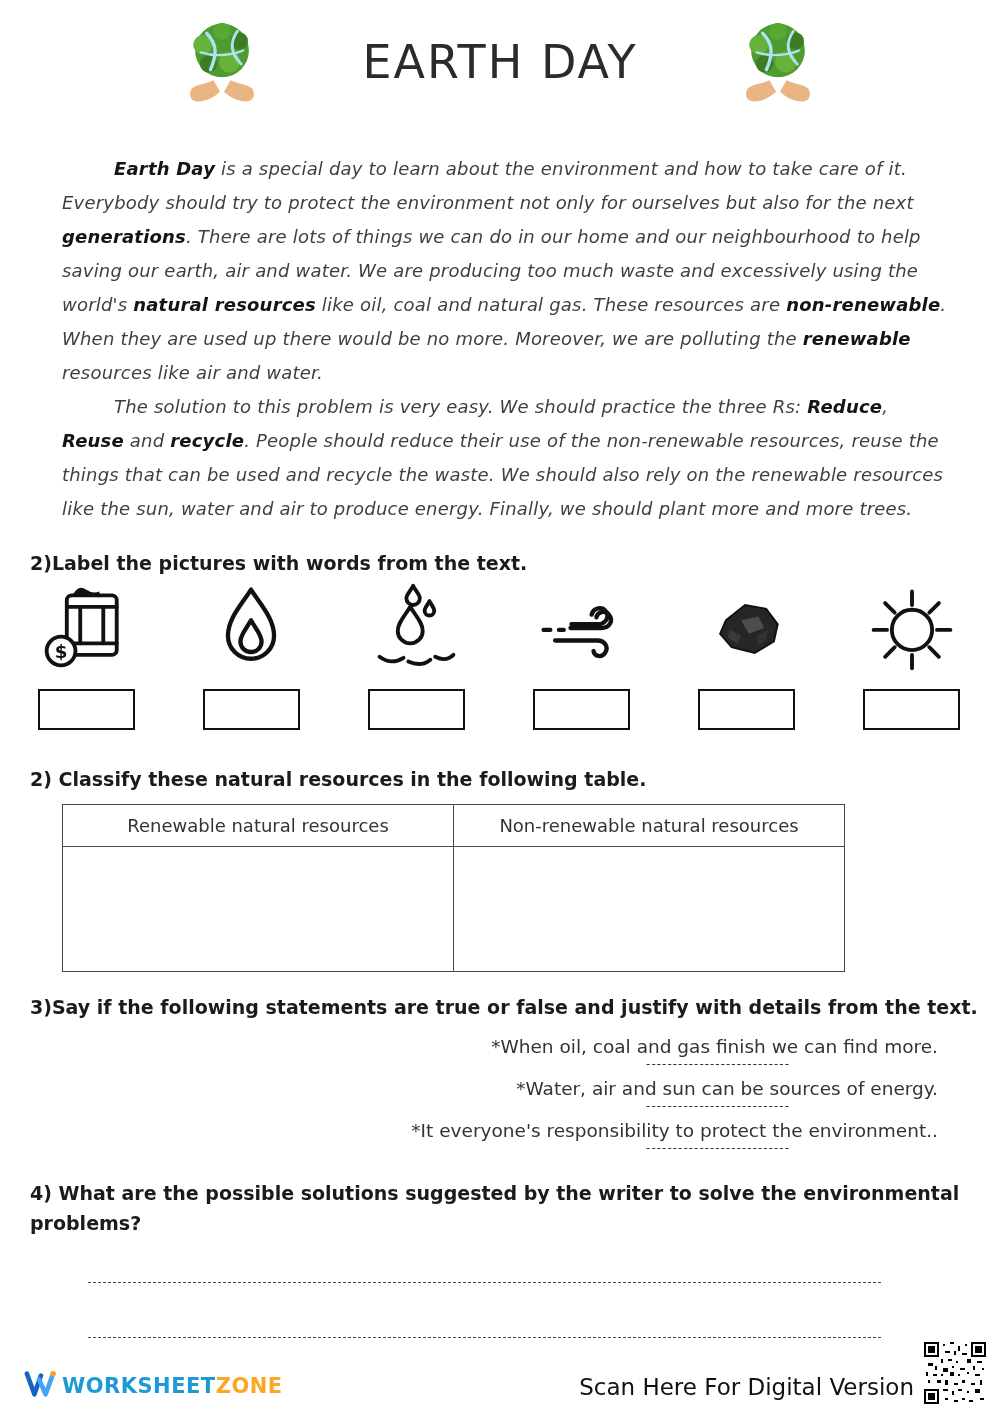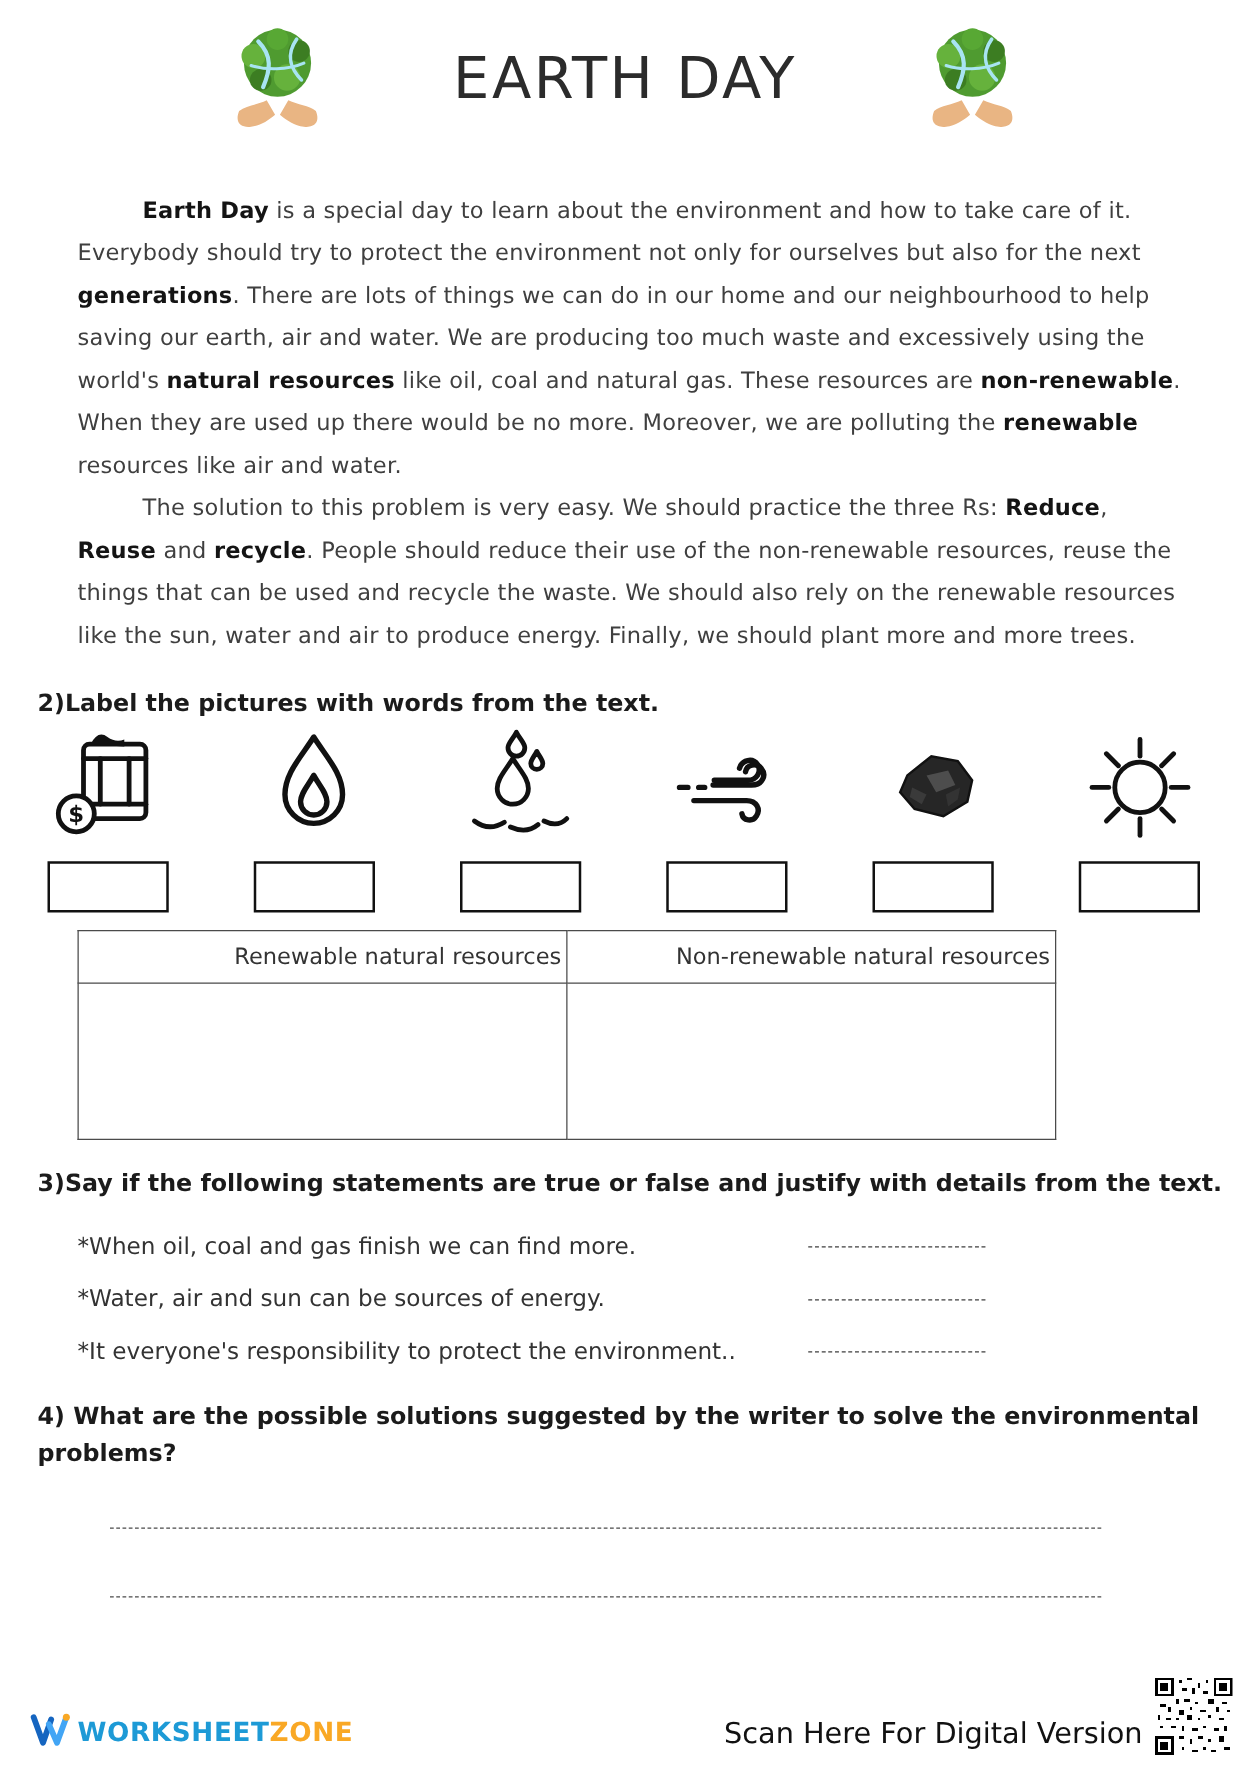--- a/index.html
+++ b/index.html
@@ -6,43 +6,43 @@
   body{width:1000px;height:1414px;position:relative;overflow:hidden;
        font-family:"DejaVu Sans","Liberation Sans",sans-serif;color:#3d3d3d;}
   .page{width:1000px;height:1414px;position:relative;}
 
   
   .header{display:flex;justify-content:center;align-items:center;gap:92px;padding-top:12px;}
   .logo svg{display:block;}
   .title{font-size:46px;font-weight:400;color:#2b2b2b;letter-spacing:2px;margin:0;}
 
   
-  .intro{margin:40px 48px 0 62px;}
+  .intro{margin:40px 48px 0 62px;font-style:italic;}
   .para{font-size:18px;line-height:34px;margin:0;text-indent:52px;color:#3f3f3f;letter-spacing:.2px;}
   .para b{color:#141414;}
 
   
   .q-heading{font-size:19px;font-weight:bold;color:#1b1b1b;margin:0 30px;white-space:nowrap;}
   .q-heading.wrap{white-space:normal;line-height:30px;margin-right:20px;}
 
   
   .icon-row{display:flex;justify-content:space-between;padding:6px 36px 0 34px;}
   .icon-cell{width:104px;display:flex;flex-direction:column;align-items:center;}
   .icon-cell svg{display:block;}
   .answer-box{width:93px;height:37px;border:2.5px solid #111;margin-top:13px;background:#fff;}
 
   
   .nr-table{border-collapse:collapse;margin:14px 0 0 62px;width:783px;}
   .nr-table th{border:1.5px solid #4a4a4a;font-weight:400;font-size:18px;color:#333;
-               padding:10px 4px;text-align:right;width:50%;}
+               padding:10px 4px;text-align:center;width:50%;}
   .nr-table td{border:1.5px solid #4a4a4a;height:122px;}
 
   
   .statements{margin:18px 62px 0 62px;}
-  .statement-row{display:flex;align-items:center;height:42px;}
+  .statement-row{display:flex;align-items:flex-end;height:42px;flex-direction:column;}
   .statement-text{font-size:18.5px;color:#333;}
   .dashline{margin-left:auto;margin-right:148px;font-size:12px;letter-spacing:1px;color:#333;}
 
   
   .answer-line{margin-left:88px;width:793px;border-bottom:1.6px dashed #4a4a4a;height:0;}
   .answer-line.l1{margin-top:44px;}
   .answer-line.l2{margin-top:54px;}
 
   
   .mt-ex1{margin-top:26px;}
@@ -192,20 +192,21 @@
             <line x1="50" y1="26" x2="50" y2="12"></line>
             <line x1="68" y1="34" x2="78" y2="24"></line>
           </g>
         </svg>
       </span>
       <div class="answer-box"></div>
     </div>
 
   </div>
 
+  <h2 class="q-heading mt-ex2">2) Classify these natural resources in the following table.</h2>
   <table class="nr-table">
     <thead>
       <tr>
         <th>Renewable natural resources</th>
         <th>Non-renewable natural resources</th>
       </tr>
     </thead>
     <tbody>
       <tr>
         <td></td>

